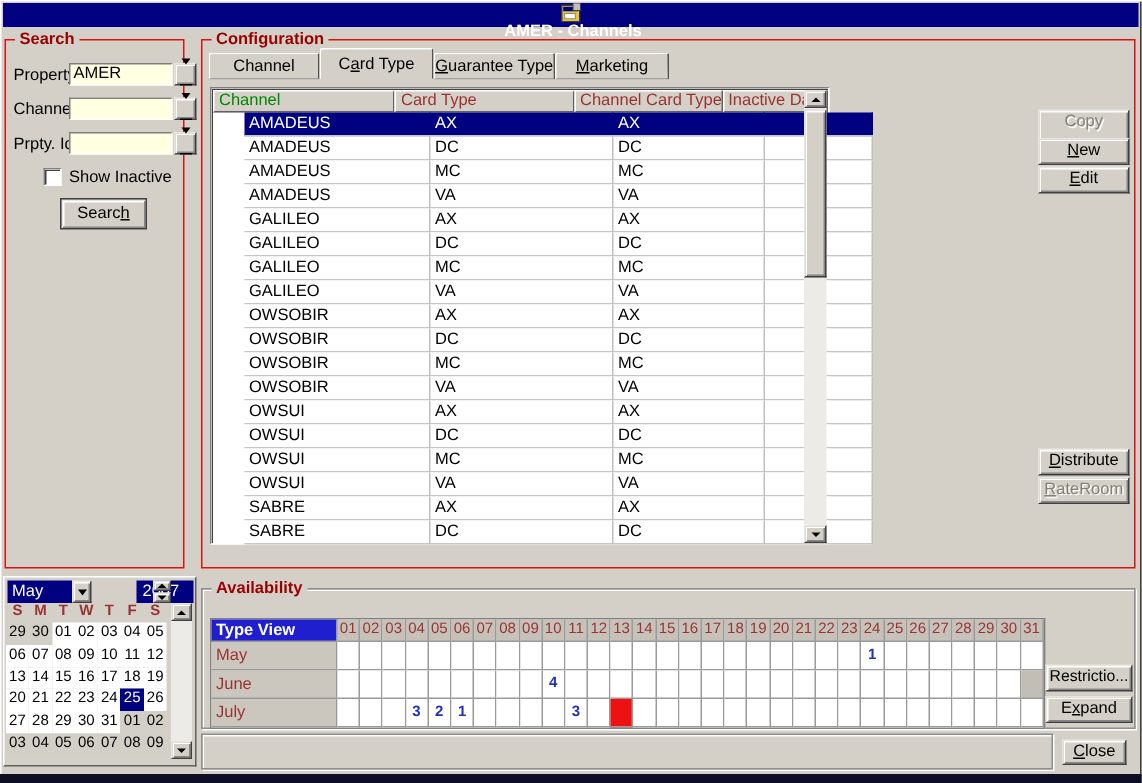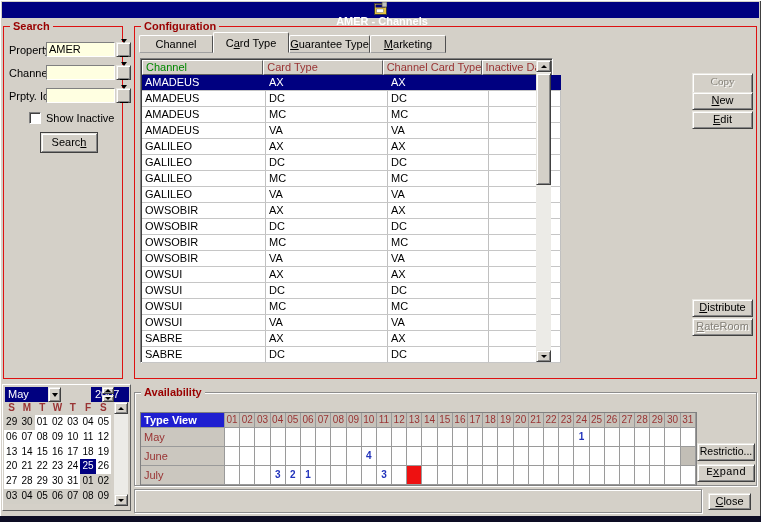--- a/index.html
+++ b/index.html
@@ -73,21 +73,21 @@
   .tab.active { height:21px; border-bottom-color:#d4d0c8; font-weight:normal; z-index:2; }
 
   
   #cfg-table { position:absolute; left:5px; top:31px; width:413px; height:305px; background:#fff;
                border:1px solid; border-color:#808080 #fff #fff #808080; box-shadow: inset 1px 1px 0 #404040; }
   #cfg-header { display:flex; height:15px; margin:1px 0 0 1px; }
   .th { background:#d4d0c8; border:1px solid; border-color:#fff #606060 #606060 #fff;
         padding-left:3px; line-height:13px; color:var(--header-other); overflow:hidden; white-space:nowrap; }
   .th.green { color:var(--header-channel); }
   #cfg-body { position:absolute; top:16px; left:1px; }
-  .tr { display:flex; height:16px; border-bottom:1px solid #c6c6c6; background:#fff; }
+  .tr { display:flex; height:16px; border-bottom:1px solid #c6c6c6; background:#fff;margin-left:21px; }
   .td { padding-left:3px; border-right:1px solid #c0c0c0; line-height:15px; overflow:hidden; white-space:nowrap; }
   .tr.selected { background:var(--selected-row-bg); }
   .tr.selected .td { color:#fff; border-right-color:var(--selected-row-bg); }
   .col0{width:124px}.col1{width:122px}.col2{width:101px}.col3{width:72px}
 
   
   #avail-table { position:absolute; left:5px; top:19px; border:1px solid #808080; background:#fff; }
   .arow { display:grid; grid-template-columns:84px repeat(31,15.2px); }
   .arow.hdr { height:15px; }
   .arow.mon { height:19px; }
@@ -366,21 +366,21 @@
         <div class="sb-btn" style="top:0;">
             <span class="tri-up-s"></span>
           </div>
         <div class="sb-thumb" style="top:13px;height:112px;"></div>
         <div class="sb-btn" style="bottom:0;top:auto;">
             <span class="tri-dn-s"></span>
           </div>
       </div>
     </div>
 
-    <div class="btn disabled" style="left:557px;top:46px;width:61px;height:35px;font-family:Liberation Serif, serif;">Copy</div>
+    <div class="btn disabled" style="left:557px;top:46px;width:61px;height:35px;">Copy</div>
     <div class="btn" style="left:557px;top:65px;width:61px;height:18px;"><span class="mn">N</span>ew</div>
     <div class="btn" style="left:557px;top:84px;width:61px;height:18px;"><span class="mn">E</span>dit</div>
     <div class="btn" style="left:557px;top:272px;width:61px;height:18px;"><span class="mn">D</span>istribute</div>
     <div class="btn disabled" style="left:557px;top:291px;width:61px;height:18px;"><span class="mn">R</span>ateRoom</div>
   </div>
 
   <div class="etched" style="left:134px;top:392px;width:623px;height:94px;">
     <span class="legend">Availability</span>
     <div id="avail-table">
         <div class="arow hdr">
@@ -514,21 +514,21 @@
           <div class="ac aday"></div>
           <div class="ac aday"></div>
           <div class="ac aday"></div>
           <div class="ac aday"></div>
           <div class="ac aday"></div>
           <div class="ac aday"></div>
           <div class="ac aday"></div>
         </div>
       </div>
     <div class="btn" style="left:562px;top:50px;width:58px;height:18px;font-size:10.5px;">Restrictio...</div>
-    <div class="btn" style="left:562px;top:71px;width:58px;height:18px;font-family:Liberation Mono, monospace;">E<span class="mn">x</span>pand</div>
+    <div class="btn" style="left:562px;top:71px;width:58px;height:18px;">E<span class="mn">x</span>pand</div>
   </div>
 
   <div class="etched" style="left:134px;top:489px;width:568px;height:24px;">
     <div class="btn" style="left:573px;top:3px;width:43px;height:17px;"><span class="mn">C</span>lose</div>
   </div>
 
   <div id="bottom-strip"></div>
 </div>
 
 </body></html>

